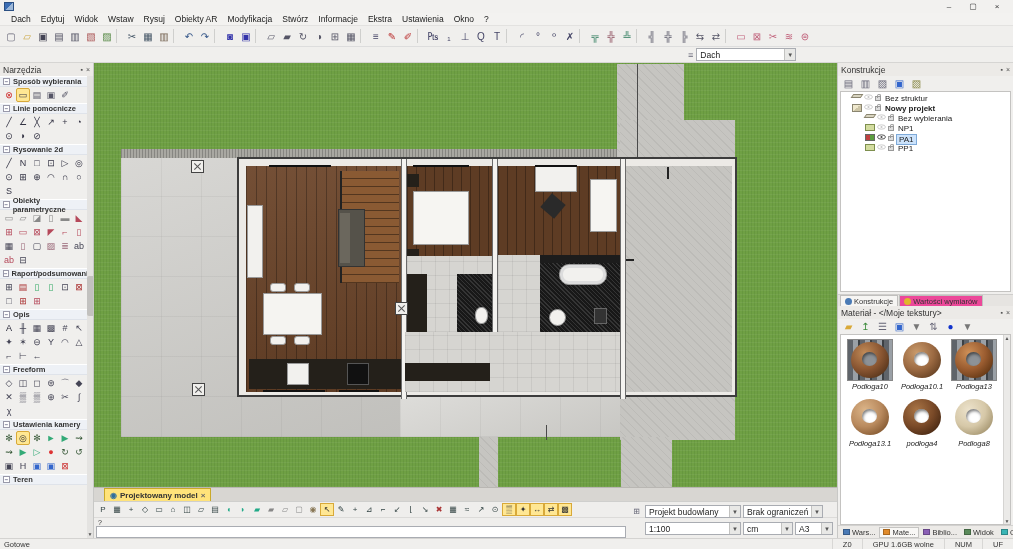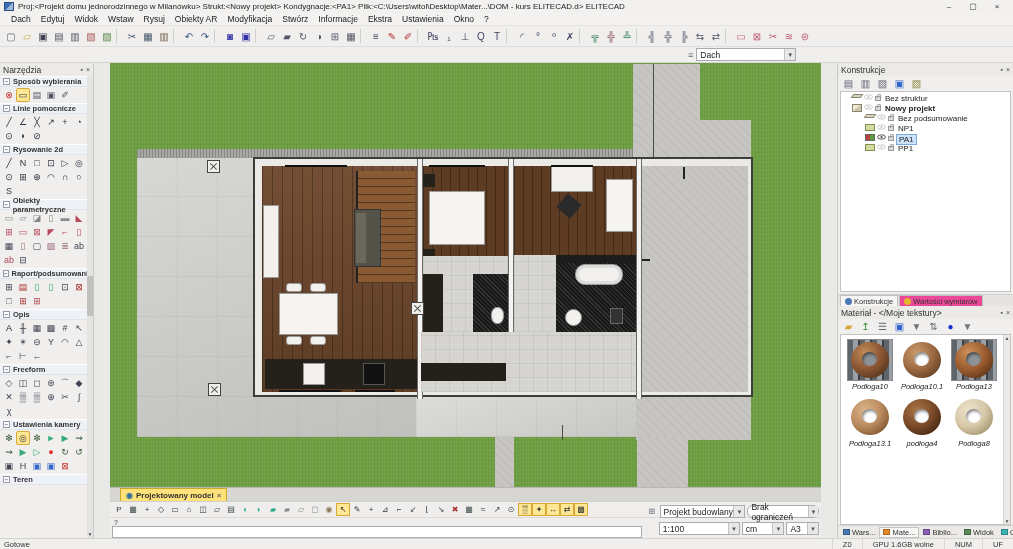--- a/index.html
+++ b/index.html
@@ -15,21 +15,21 @@
 .menu-item{padding:0 5px;}
 .toolbar1{height:21px;background:#f0efed;display:flex;align-items:center;padding:0 3px;border-bottom:1px solid #ddd;}
 .tbtn{width:16px;height:16px;display:inline-flex;align-items:center;justify-content:center;font-size:10px;color:var(--c,#556);flex:none;}
 .tbtn.sep{width:7px;height:14px;border-left:1px solid #cfcfcd;margin:0 1px;}
 .toolbar2{height:16px;background:#f0efed;border-bottom:1px solid #d6d5d3;position:relative;}
 .layerbox{position:absolute;left:688px;top:1px;display:flex;align-items:center;gap:3px;}
 .layerbox .lic{font-size:9px;color:#667;}
 .winsel{display:flex;align-items:center;background:#fff;border:1px solid #a9acb2;height:13px;font-size:8.5px;padding-left:3px;}
 .winsel .dd{margin-left:auto;width:11px;height:100%;background:#e8e8e6;border-left:1px solid #c2c2c0;display:flex;align-items:center;justify-content:center;font-size:6px;color:#555;}
 
-.main{position:absolute;top:63px;left:0;right:0;bottom:11px;display:flex;gap:16px;}
+.main{position:absolute;top:63px;left:0;right:0;bottom:11px;display:flex;}
 .tools{width:94px;background:#f0efed;border-right:1px solid #c8c8c6;position:relative;overflow:hidden;}
 .ptitle{height:13px;display:flex;align-items:center;padding:0 3px;font-size:8.5px;color:#333;background:#eceae7;}
 .ptitle .pt-btns{margin-left:auto;display:flex;gap:3px;font-size:7px;color:#555;}
 .sect-h{height:11px;display:flex;align-items:center;gap:3px;padding:0 3px;background:#eef1f6;border-top:1px solid #fff;border-bottom:1px solid #dfe3ea;font-size:7.5px;font-weight:bold;color:#333;}
 .sect-h .minus{width:7px;height:7px;border:1px solid #99a;display:flex;align-items:center;justify-content:center;font-size:6px;color:#557;background:#fff;}
 .sect-body{display:flex;flex-wrap:wrap;padding:1px 1px 1px 2px;}
 .pbtn{width:14px;height:14px;display:inline-flex;align-items:center;justify-content:center;font-size:9px;color:var(--c,#445);}
 .pbtn.hl{background:#ffe793;border:1px solid #d8a939;border-radius:2px;}
 .tools-scroll{position:absolute;right:0;top:13px;bottom:0;width:6px;background:#e4e3e1;}
 .tools-scroll .thumb{position:absolute;top:200px;height:40px;left:0;right:0;background:#c2c1bf;border-radius:2px;}
@@ -112,21 +112,20 @@
 .statusbar{position:absolute;left:0;right:0;bottom:0;height:11px;background:#f0efed;border-top:1px solid #d4d3d1;display:flex;align-items:center;font-size:7.5px;color:#333;}
 .statusbar .left{padding-left:4px;}
 .statusbar .cells{margin-left:auto;display:flex;height:100%;align-items:center;}
 .statusbar .cell{padding:0 10px;border-left:1px solid #d8d7d5;height:100%;display:flex;align-items:center;}
 </style>
 </head>
 <body>
 
 <div class="titlebar">
   <span class="appicon"></span>
-  <span class="titletext">Proj:&lt;Projekt domu jednorodzinnego w Milanówku&gt;  Strukt:&lt;Nowy projekt&gt;  Kondygnacje:&lt;PA1&gt;  Plik:&lt;C:\Users\witol\Desktop\Mater...\DOM - kurs ELITECAD.d&gt;  ELITECAD</span>
   <span class="wbtns">
       <span class="wbtn">–</span>
       <span class="wbtn">▢</span>
       <span class="wbtn">×</span>
     </span>
 </div>
 
 <div class="menubar">
     <span class="menu-item">Dach</span>
     <span class="menu-item">Edytuj</span>
@@ -490,21 +489,21 @@
     <div class="cmdrow">
       <span class="prompt">?</span>
       <input class="cmdinput" value="" style="">
       <div class="cmdright">
         <div class="cr-row">
           <span class="gridicon">⊞</span>
           <span class="winsel" style="width:96px;">
               <span>Projekt budowlany</span>
               <span class="dd">▼</span>
             </span>
-          <span class="winsel" style="width:80px;border-radius:6px;">
+          <span class="winsel" style="width:80px;">
               <span>Brak ograniczeń</span>
               <span class="dd">▼</span>
             </span>
         </div>
         <div class="cr-row">
           <span style="width:13px;"></span>
           <span class="winsel" style="width:96px;">
               <span>1:100</span>
               <span class="dd">▼</span>
             </span>
@@ -559,21 +558,21 @@
           <span class="lab">Nowy projekt</span>
         </div>
           <div class="trow lvl1 ic-slab eye-closed">
           <span class="exp"></span>
           <span class="ticon"></span>
           <svg class="eyesvg" viewBox="0 0 10 6">
               <ellipse cx="5" cy="3" rx="4.4" ry="2.4" fill="none" stroke="#444" stroke-width="1"></ellipse>
               <circle cx="5" cy="3" r="1.2" fill="#444"></circle>
             </svg>
           <span class="lockk"></span>
-          <span class="lab">Bez podsumowanie</span>
+          <span class="lab">Bez wybierania</span>
         </div>
           <div class="trow lvl1 ic-floor eye-closed">
           <span class="exp"></span>
           <span class="ticon"></span>
           <svg class="eyesvg" viewBox="0 0 10 6">
               <ellipse cx="5" cy="3" rx="4.4" ry="2.4" fill="none" stroke="#444" stroke-width="1"></ellipse>
               <circle cx="5" cy="3" r="1.2" fill="#444"></circle>
             </svg>
           <span class="lockk"></span>
           <span class="lab">NP1</span>

